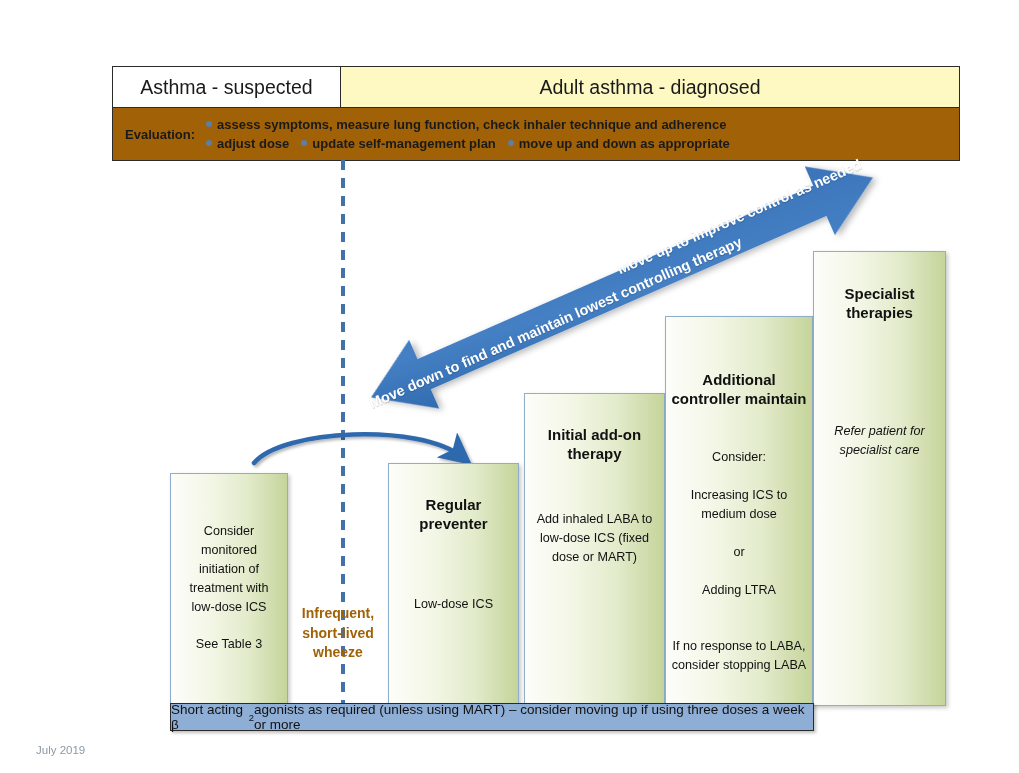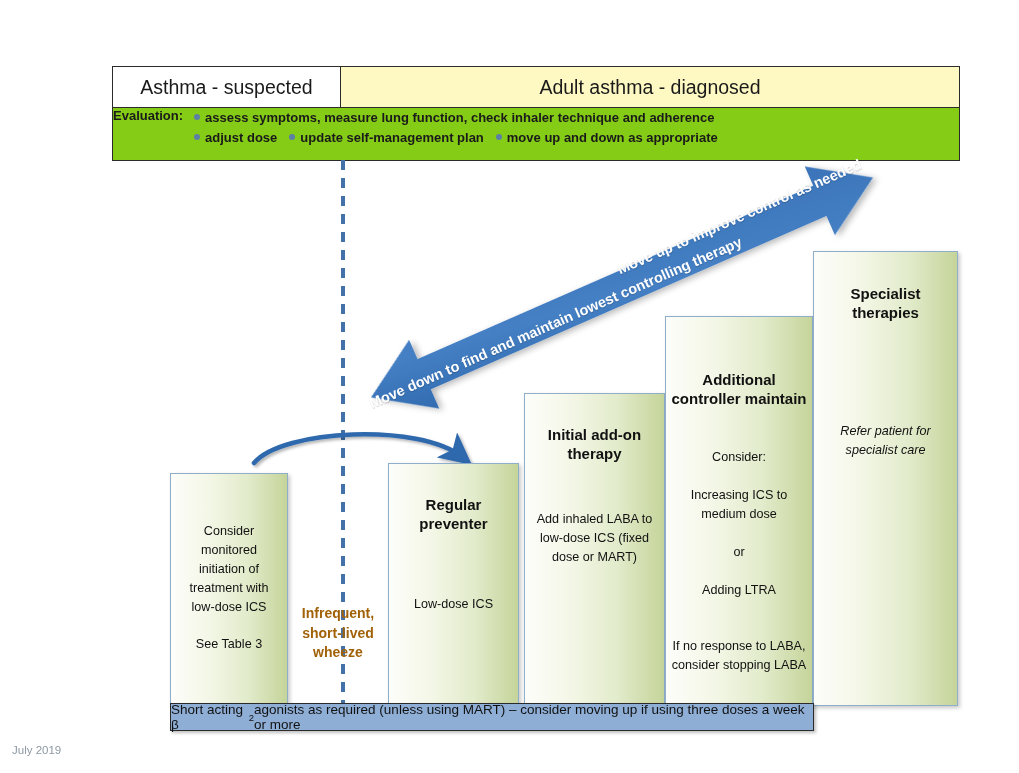--- a/index.html
+++ b/index.html
@@ -40,22 +40,22 @@
     height:40px;font-size:19.5px;color:#1a1a1a;background:#fef9c3;
   }
   .cell-assessment{
     width:228px;box-sizing:border-box;
     border-right:1.6px solid #2b2b2b;
     background:#c9c9c9;
     display:flex;flex-direction:column;align-items:center;justify-content:center;
     height:52px;font-size:13.5px;font-weight:700;line-height:1.32;color:#1a1a1a;
   }
   .cell-evaluation{
-    flex:1;background:#84cc16;height:52px;box-sizing:border-box;
-    display:flex;
+    flex:1;background:#a16207;height:52px;box-sizing:border-box;
+    display:flex;align-items:center;padding-left:12px;
     font-size:13px;font-weight:700;color:#1a1a1a;
   }
   .eval-label{margin-right:9px;white-space:nowrap;}
   .eval-lines{line-height:1.5;}
   .eval-line{white-space:nowrap;}
   .bul{
     display:inline-block;width:6px;height:6px;border-radius:50%;
     background:#5b7fa6;vertical-align:2px;margin:0 5px 0 2px;
   }
   .sp{display:inline-block;width:10px;}
@@ -114,21 +114,21 @@
   #col2 .col-body{margin-top:62px;}
 
   #col3{left:524px;top:393px;width:141px;height:313px;}
   #col3 .col-title{margin-top:31px;}
   #col3 .col-body{margin-top:47px;}
 
   #col4{left:665px;top:316px;width:148px;height:390px;}
   #col4 .col-title{margin-top:53px;}
   #col4 .col-body{margin-top:40px;}
 
-  #col5{left:813px;top:251px;width:145px;height:455px;}
+  #col5{left:813px;top:251px;width:133px;height:455px;}
   #col5 .col-title{margin-top:32px;}
   #col5 .col-body{margin-top:100px;}
 
   
   .wheeze-label{
     position:absolute;left:288px;top:604px;width:100px;
     text-align:center;font-weight:700;font-size:14px;line-height:1.4;
     color:#a16207;white-space:pre-line;
   }
 
@@ -137,21 +137,21 @@
     position:absolute;left:170px;top:703px;width:644px;height:28px;
     box-sizing:border-box;background:#8eaed6;border:1.4px solid #2b2b2b;
     display:flex;align-items:center;justify-content:center;
     font-size:13.5px;color:#111;
     box-shadow:2px 2px 3px rgba(0,0,0,.25);
   }
   .bottom-bar sub{font-size:9.5px;vertical-align:-2px;}
 
   
   .footer-date{
-    position:absolute;left:12px;top:744px;
+    position:absolute;left:36px;top:744px;
     font-size:11.5px;color:#8d99a3;
   }
 </style>
 </head>
 <body>
 
 <div class="page">
 
 
   <div class="top-table">

